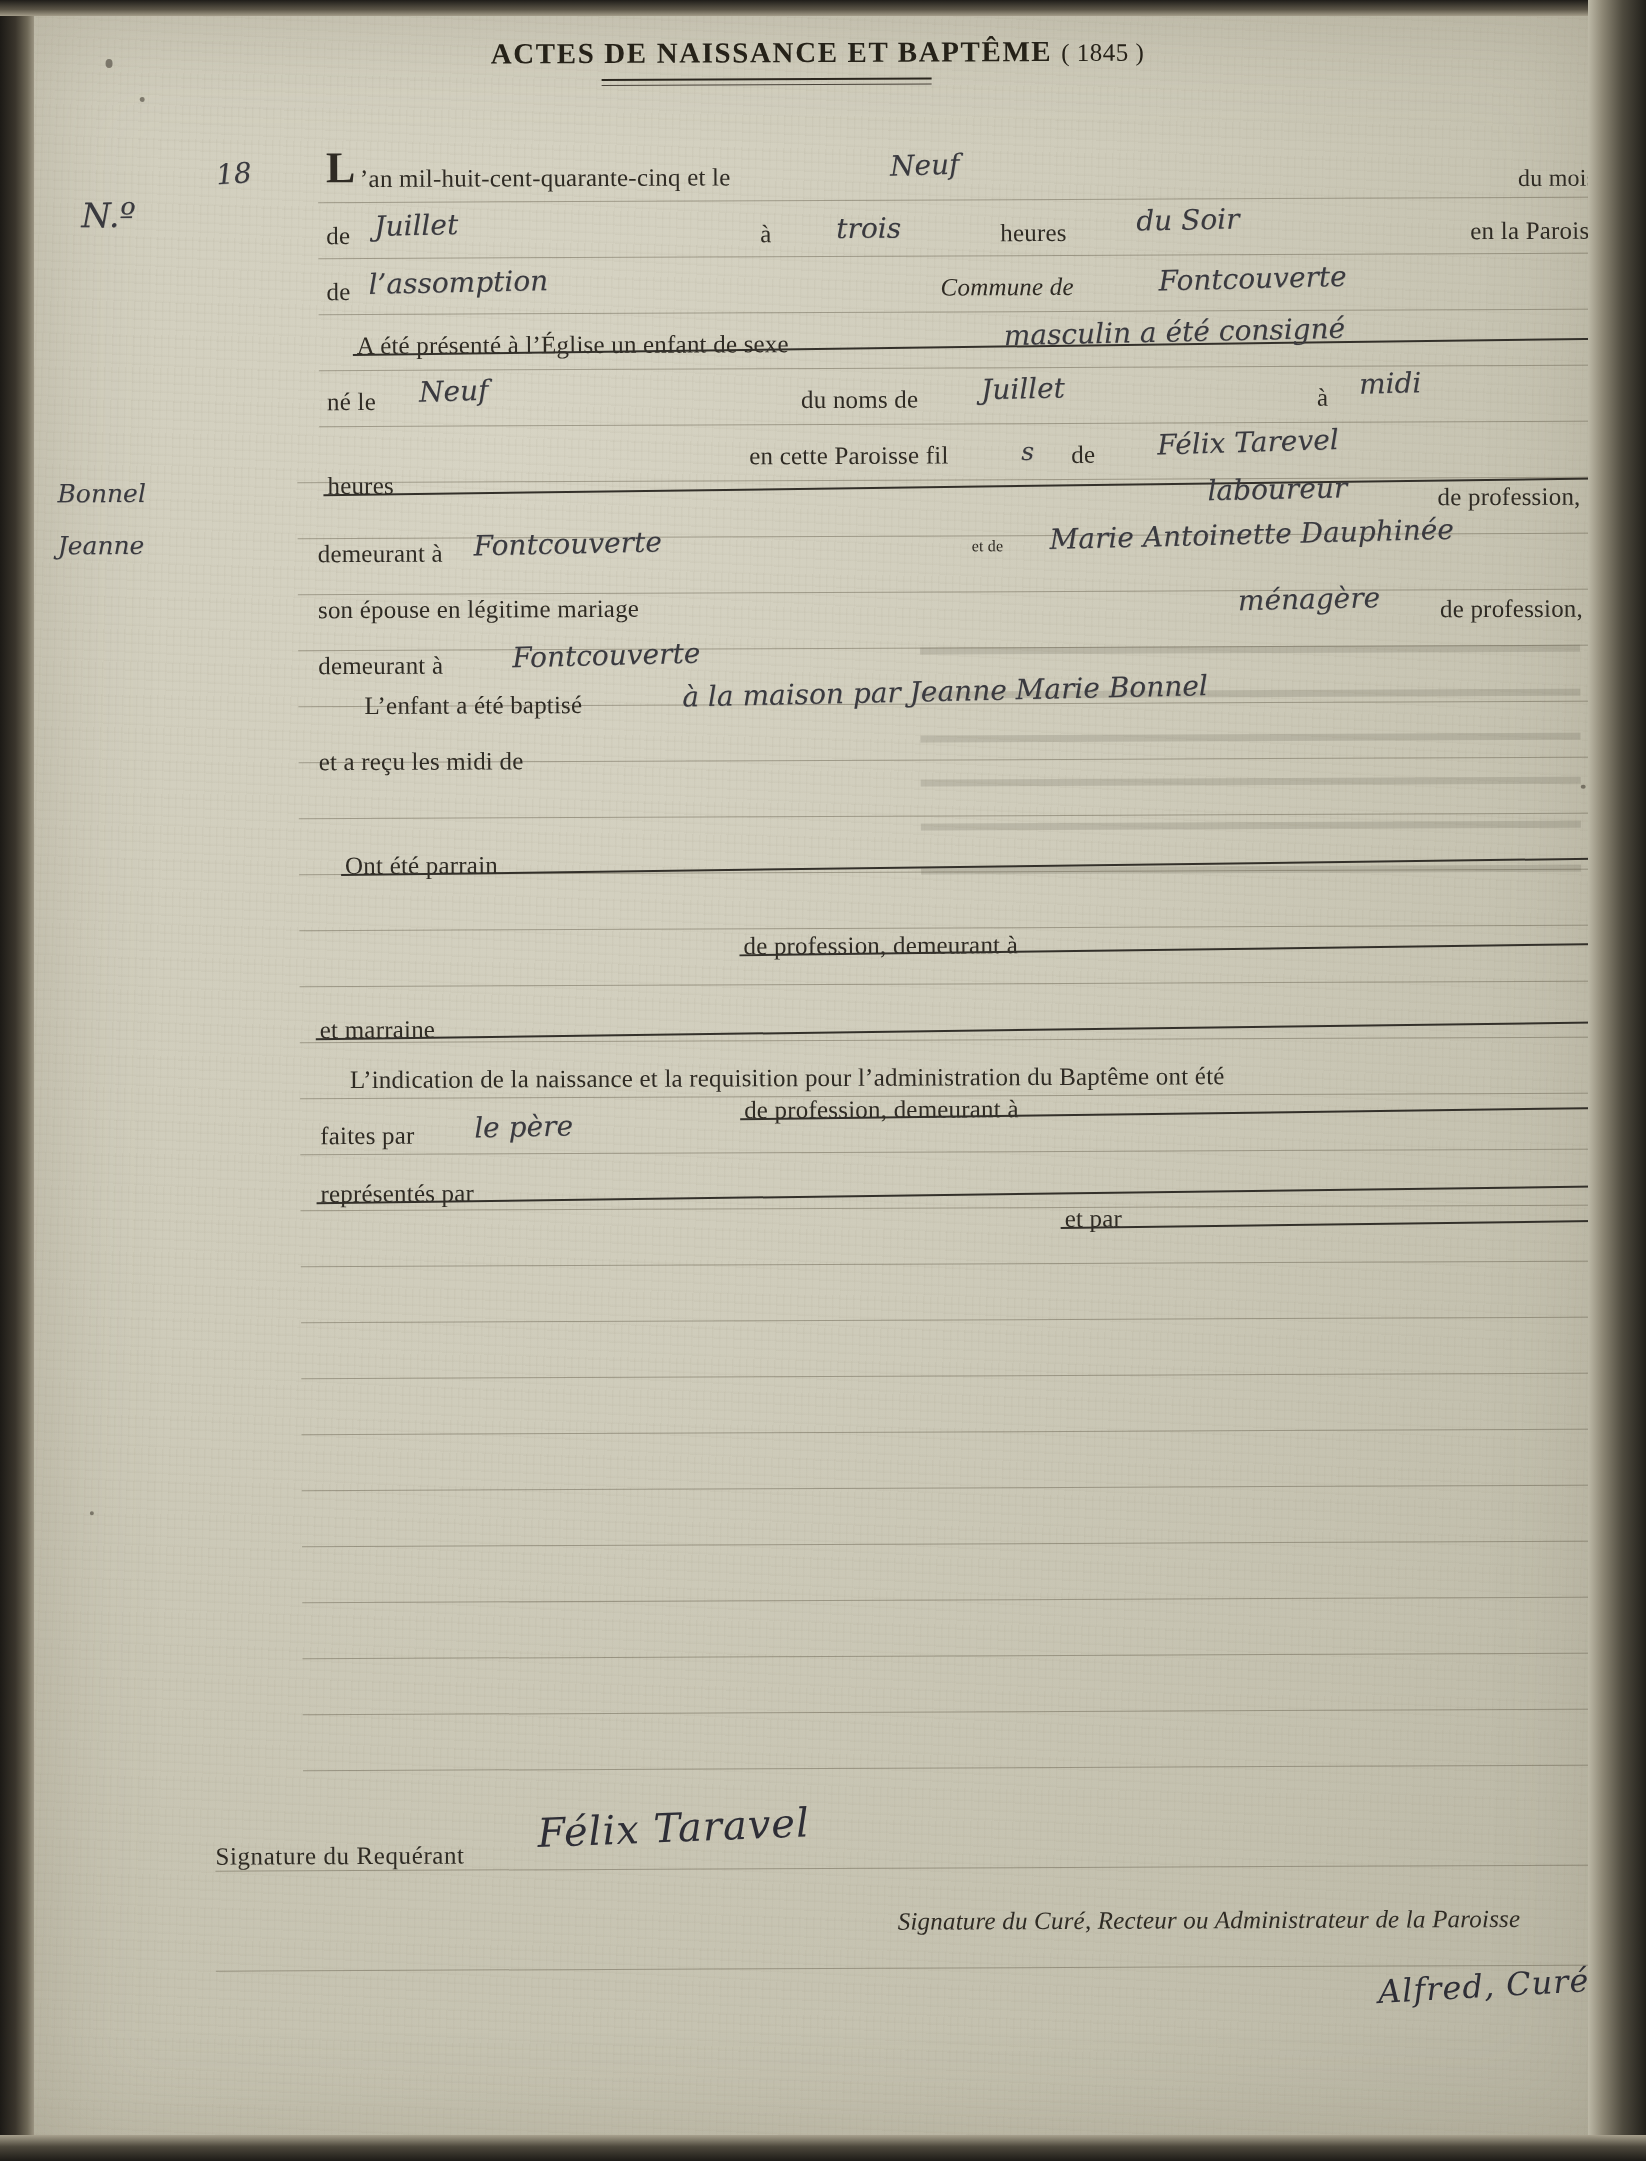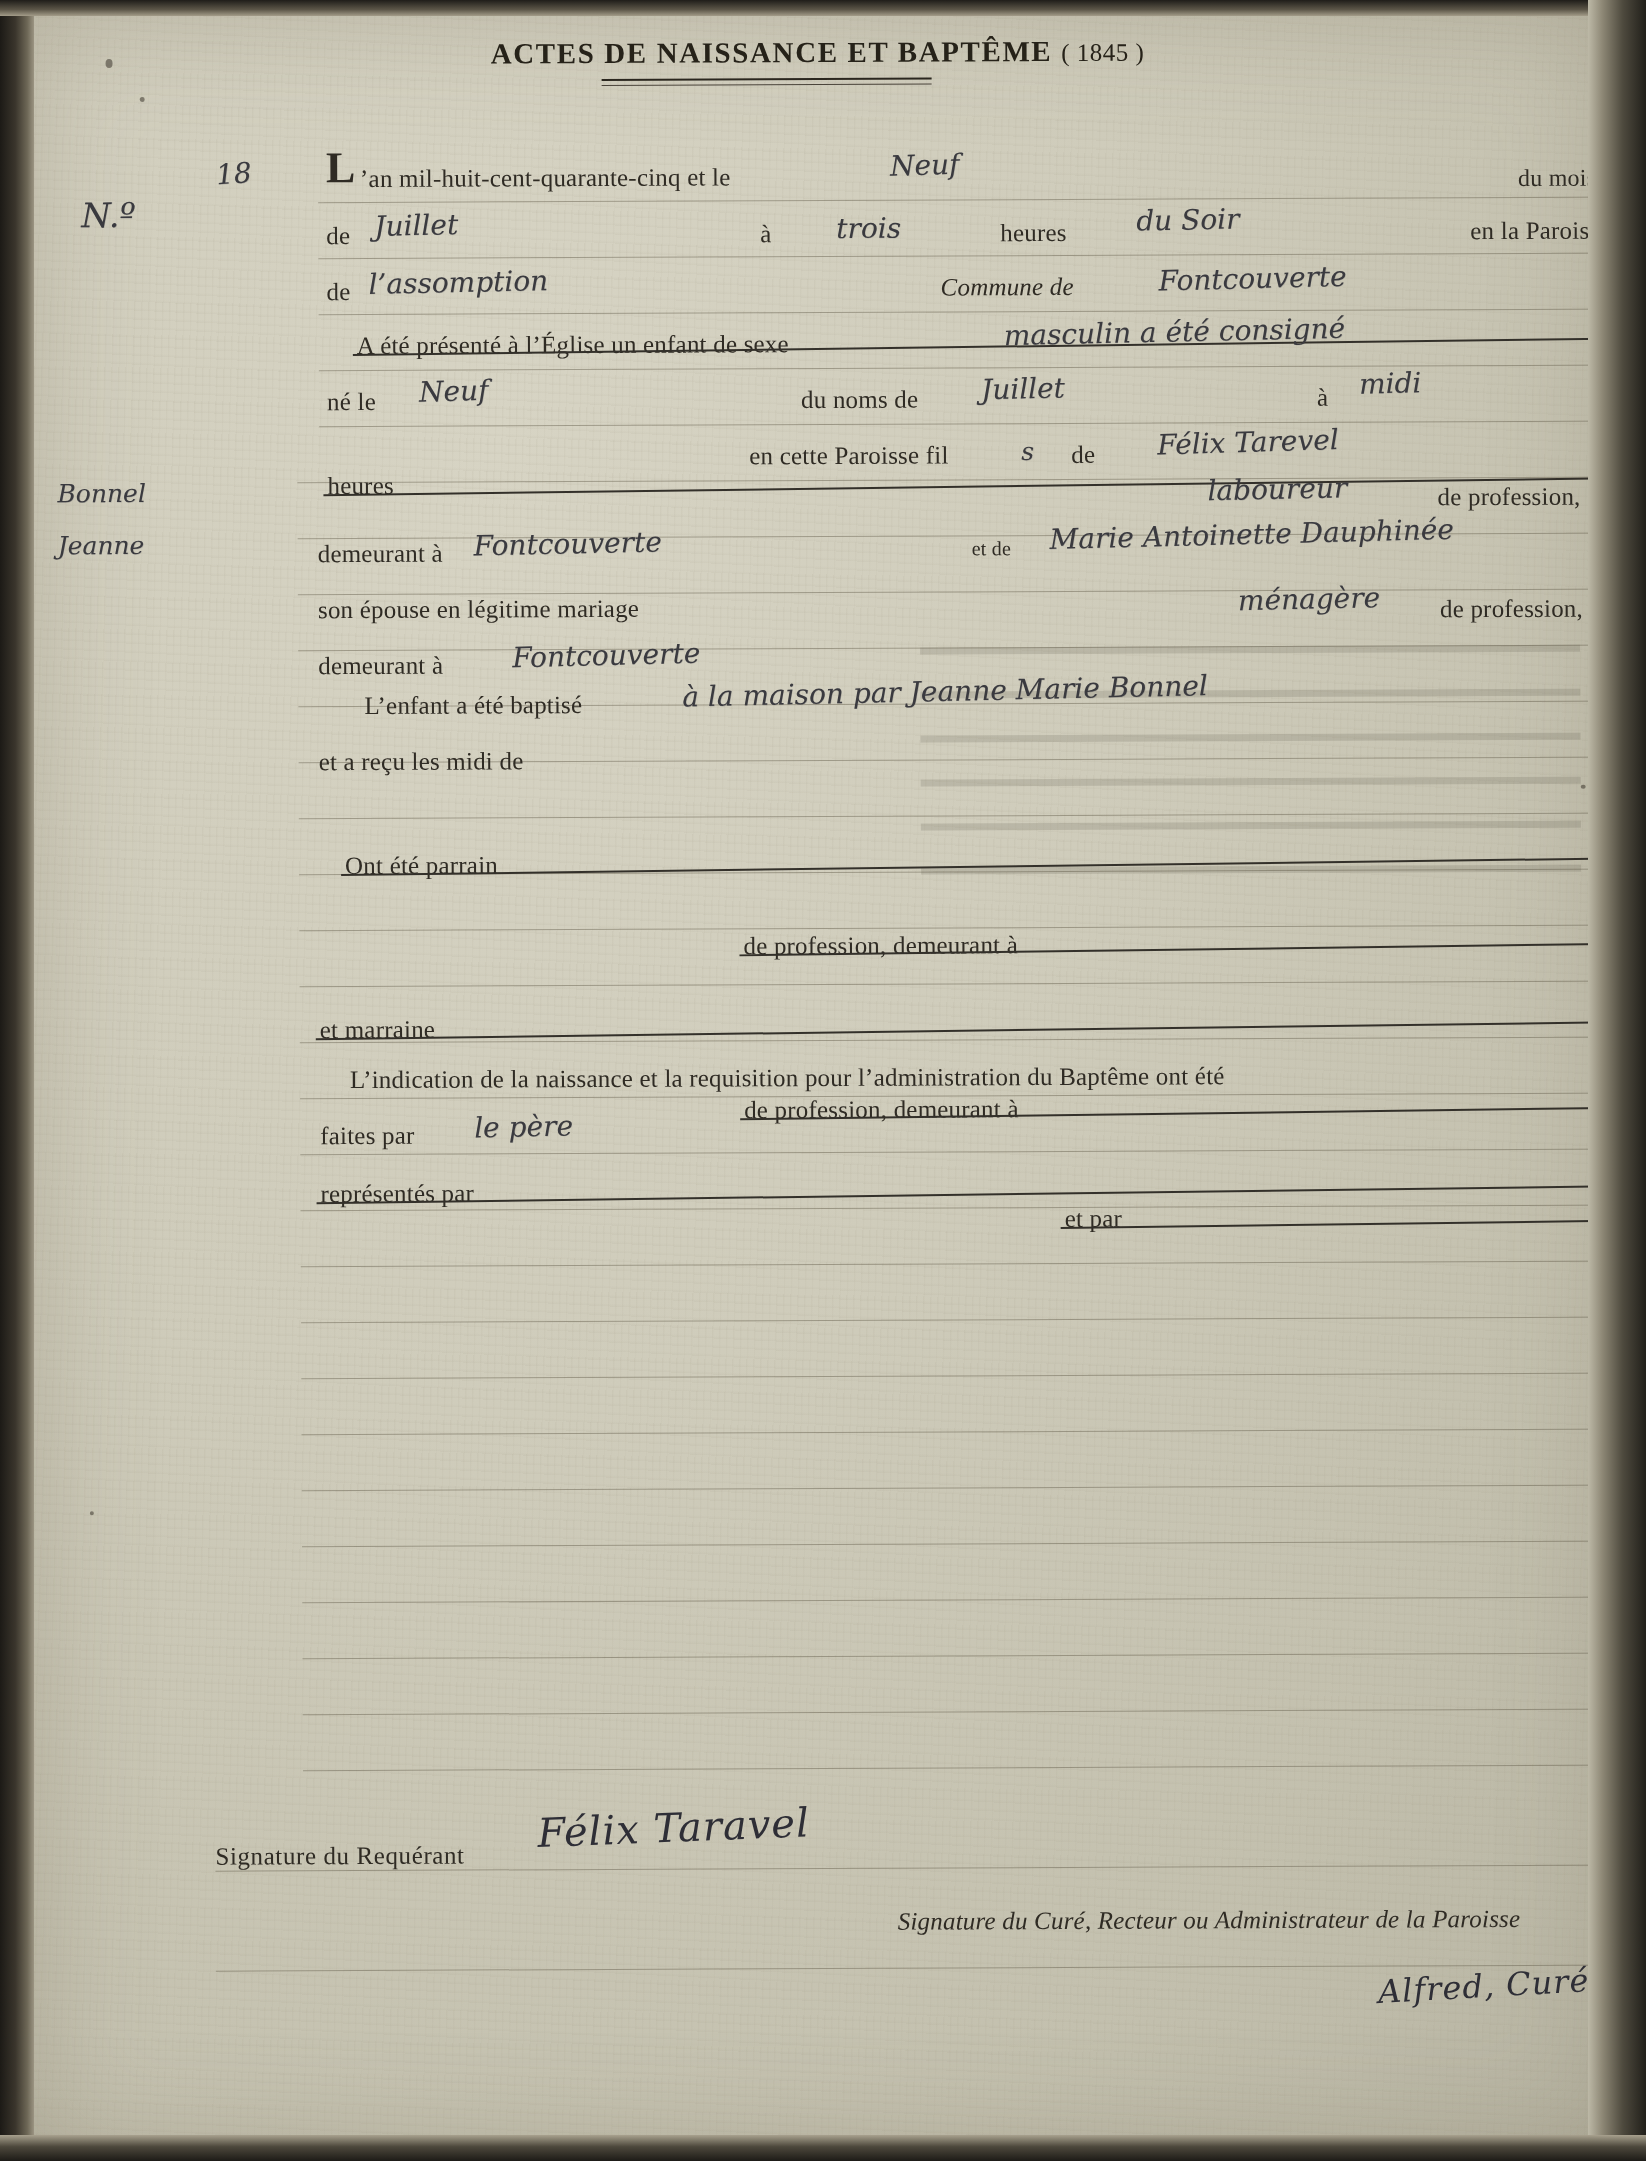--- a/index.html
+++ b/index.html
@@ -259,21 +259,21 @@
     <div class="printed" style="left:730px; top:434px; font-size:25px;">en cette Paroisse fil</div>
     <div class="hand md" style="left:1002px; top:430px;">s</div>
     <div class="printed" style="left:1052px; top:434px; font-size:25px;">de</div>
     <div class="hand lg" style="left:1138px; top:422px; transform:rotate(-1.5deg);">Félix Tarevel</div>
 
     <div class="hand lg" style="left:1188px; top:468px; transform:rotate(-1deg);">laboureur</div>
     <div class="printed" style="left:1418px; top:478px; font-size:25px;">de profession,</div>
 
     <div class="printed" style="left:298px; top:530px; font-size:25px;">demeurant à</div>
     <div class="hand lg" style="left:454px; top:520px; transform:rotate(-1deg);">Fontcouverte</div>
-    <div class="printed" style="left:952px; top:530px; font-size:20px;">et de</div>
+    <div class="printed" style="left:952px; top:530px; font-size:16px;">et de</div>
     <div class="hand lg" style="left:1030px; top:516px; transform:rotate(-1.2deg);">Marie Antoinette Dauphinée</div>
 
     <div class="printed" style="left:298px; top:586px; font-size:25px;">son épouse en légitime mariage</div>
     <div class="hand lg" style="left:1218px; top:578px; transform:rotate(-1deg);">ménagère</div>
     <div class="printed" style="left:1420px; top:590px; font-size:25px;">de profession,</div>
 
     <div class="printed" style="left:298px; top:642px; font-size:25px;">demeurant à</div>
     <div class="hand lg" style="left:492px; top:632px; transform:rotate(-1.2deg);">Fontcouverte</div>
 
     <div class="printed" style="left:330px; top:682px; font-size:25px;margin-left:14px;">L’enfant a été baptisé</div>

